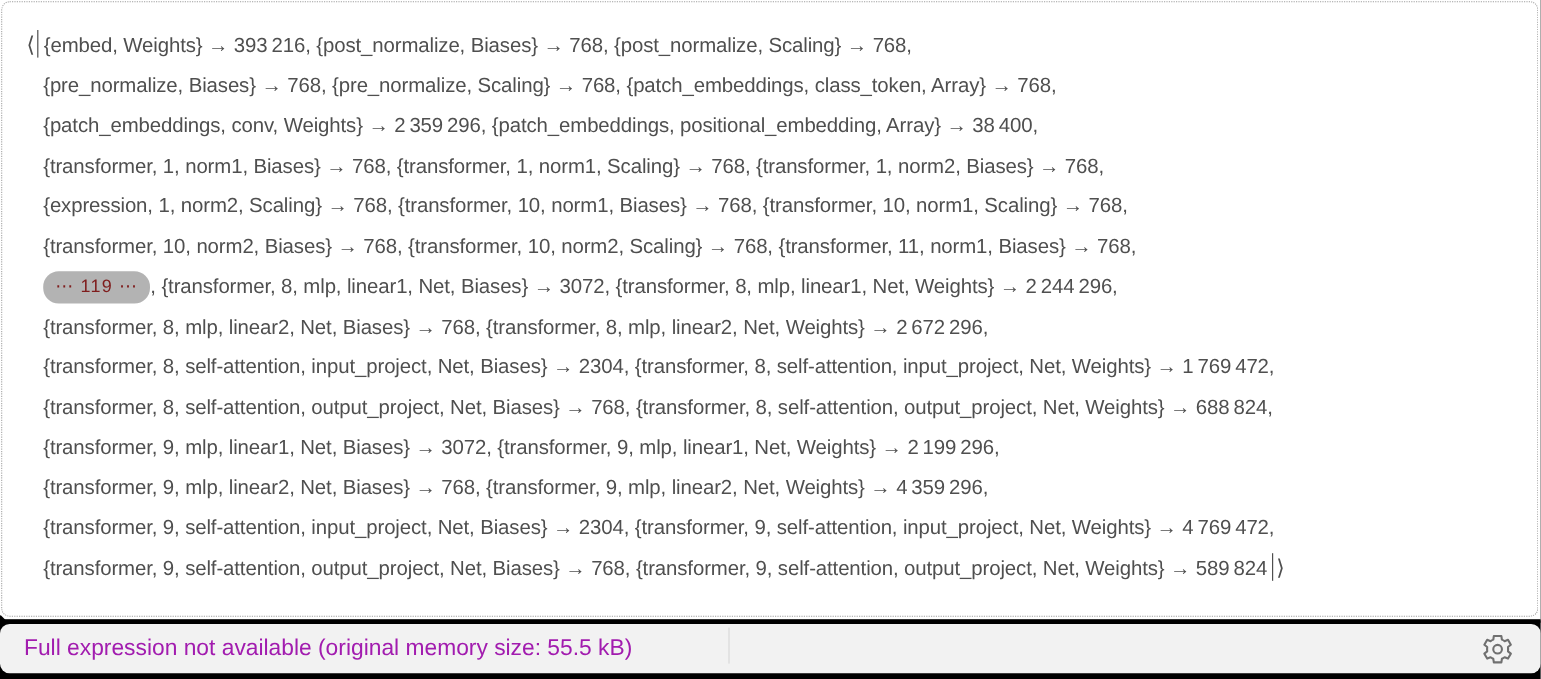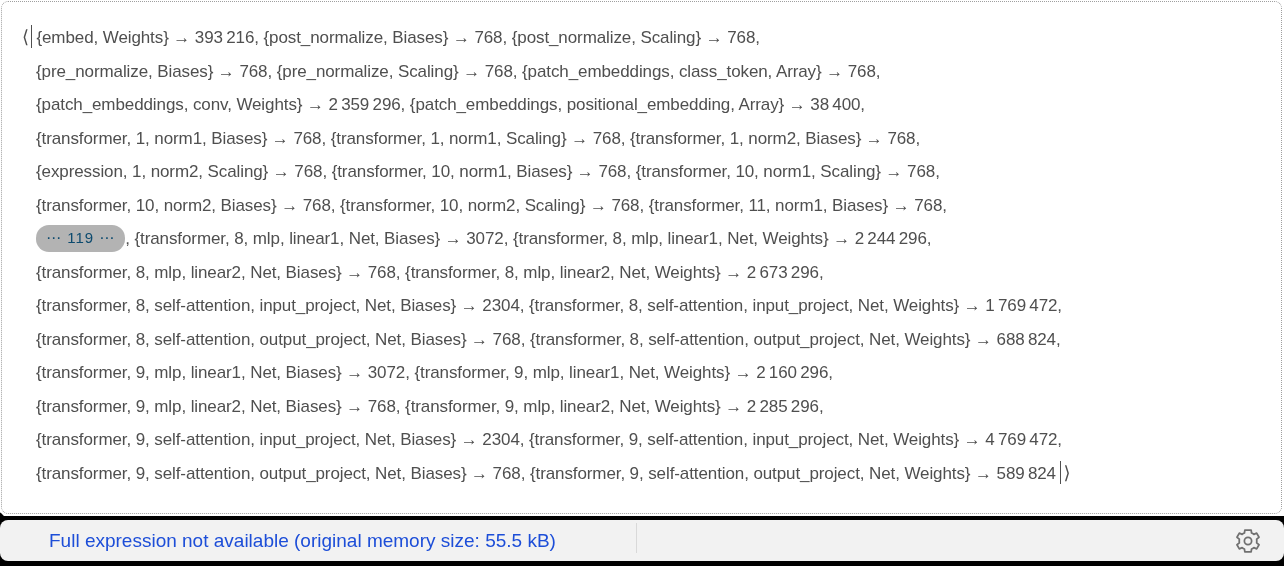--- a/index.html
+++ b/index.html
@@ -47,21 +47,21 @@
     height: 23px;
     background: #4f4f4f;
     vertical-align: -5px;
     margin: 0 4px 0 2px;
   }
   .assoc-close .vbar { margin: 0 2px 0 4px; }
   .bracket { font-size: 18px; }
   .elision-badge {
     display: inline-block;
     background: #b3b3b3;
-    color: #0c4a6e;
+    color: #7f1d1d;
     font-size: 15px;
     line-height: 15px;
     padding: 5px 10px 7px 10px;
     border-radius: 13px;
     vertical-align: 1px;
     letter-spacing: 1px;
     cursor: pointer;
   }
   
   .cell-divider {
@@ -86,24 +86,23 @@
     height: 41px;
     background: #f2f2f2;
     border-radius: 8px;
     display: flex;
     align-items: center;
   }
   .status-text {
     width: 607px;
     padding-left: 20px;
     font-size: 19px;
-    color: #1d4ed8;
+    color: #a21caf;
     white-space: nowrap;
     overflow: hidden;
-    margin-left: 29px;
   }
   .status-divider {
     width: 1px;
     height: 30px;
     background: #d9d9d9;
     margin-top: -5px;
   }
   .status-spacer { flex: 1; }
   .gear-btn {
     width: 56px;
@@ -132,29 +131,29 @@
       <div class="expr-line"><span>{patch_embeddings, conv, Weights} → 2 359 296, {patch_embeddings, positional_embedding, Array} → 38 400,</span></div>
 
       <div class="expr-line"><span>{transformer, 1, norm1, Biases} → 768, {transformer, 1, norm1, Scaling} → 768, {transformer, 1, norm2, Biases} → 768,</span></div>
 
       <div class="expr-line"><span>{expression, 1, norm2, Scaling} → 768, {transformer, 10, norm1, Biases} → 768, {transformer, 10, norm1, Scaling} → 768,</span></div>
 
       <div class="expr-line"><span>{transformer, 10, norm2, Biases} → 768, {transformer, 10, norm2, Scaling} → 768, {transformer, 11, norm1, Biases} → 768,</span></div>
 
       <div class="expr-line"><span class="elision-badge">⋯ 119 ⋯</span><span>, {transformer, 8, mlp, linear1, Net, Biases} → 3072, {transformer, 8, mlp, linear1, Net, Weights} → 2 244 296,</span></div>
 
-      <div class="expr-line"><span>{transformer, 8, mlp, linear2, Net, Biases} → 768, {transformer, 8, mlp, linear2, Net, Weights} → 2 673 296,</span></div>
+      <div class="expr-line"><span>{transformer, 8, mlp, linear2, Net, Biases} → 768, {transformer, 8, mlp, linear2, Net, Weights} → 2 672 296,</span></div>
 
       <div class="expr-line"><span>{transformer, 8, self-attention, input_project, Net, Biases} → 2304, {transformer, 8, self-attention, input_project, Net, Weights} → 1 769 472,</span></div>
 
       <div class="expr-line"><span>{transformer, 8, self-attention, output_project, Net, Biases} → 768, {transformer, 8, self-attention, output_project, Net, Weights} → 688 824,</span></div>
 
-      <div class="expr-line"><span>{transformer, 9, mlp, linear1, Net, Biases} → 3072, {transformer, 9, mlp, linear1, Net, Weights} → 2 160 296,</span></div>
+      <div class="expr-line"><span>{transformer, 9, mlp, linear1, Net, Biases} → 3072, {transformer, 9, mlp, linear1, Net, Weights} → 2 199 296,</span></div>
 
-      <div class="expr-line"><span>{transformer, 9, mlp, linear2, Net, Biases} → 768, {transformer, 9, mlp, linear2, Net, Weights} → 2 285 296,</span></div>
+      <div class="expr-line"><span>{transformer, 9, mlp, linear2, Net, Biases} → 768, {transformer, 9, mlp, linear2, Net, Weights} → 4 359 296,</span></div>
 
       <div class="expr-line"><span>{transformer, 9, self-attention, input_project, Net, Biases} → 2304, {transformer, 9, self-attention, input_project, Net, Weights} → 4 769 472,</span></div>
 
       <div class="expr-line"><span>{transformer, 9, self-attention, output_project, Net, Biases} → 768, {transformer, 9, self-attention, output_project, Net, Weights} → 589 824</span><span class="assoc-close"><span class="vbar"></span><span class="bracket">⟩</span></span></div>
 
     </div>
   </div>
 
   <div class="cell-divider">
     <span class="divider-cap"></span>

